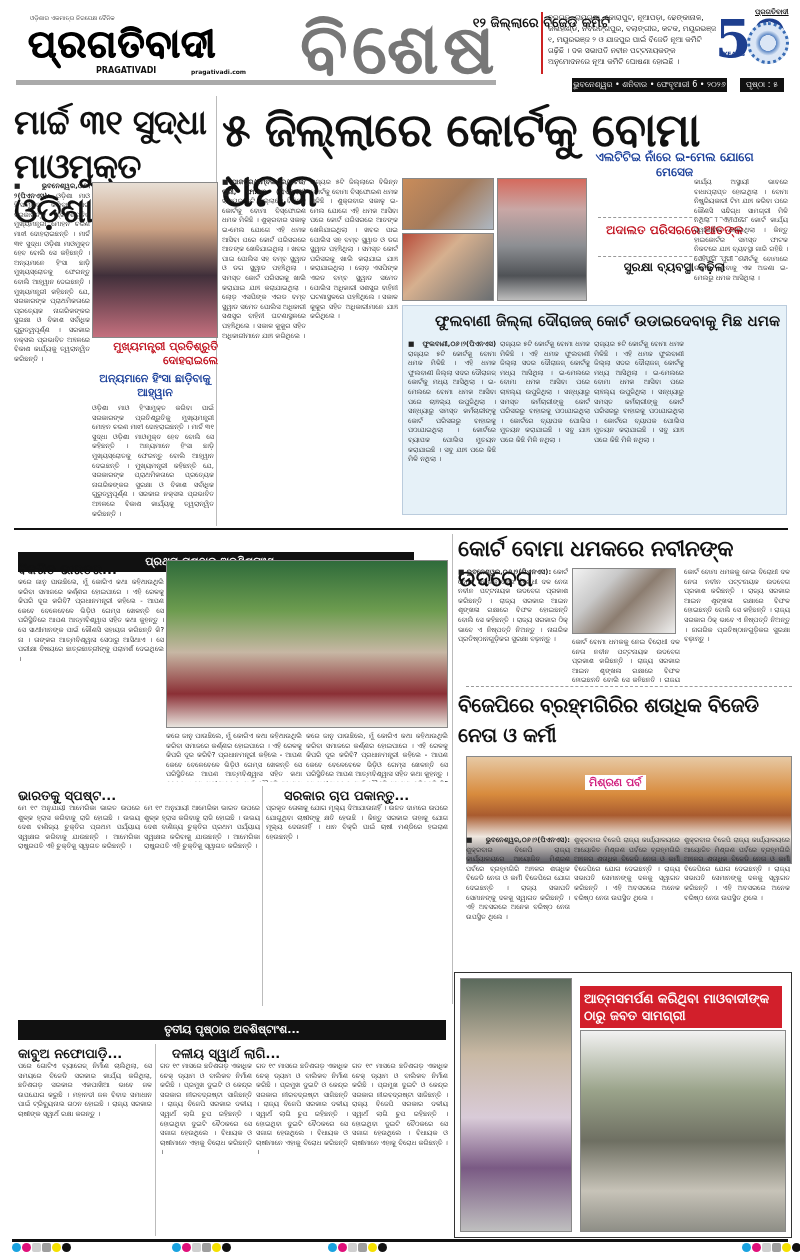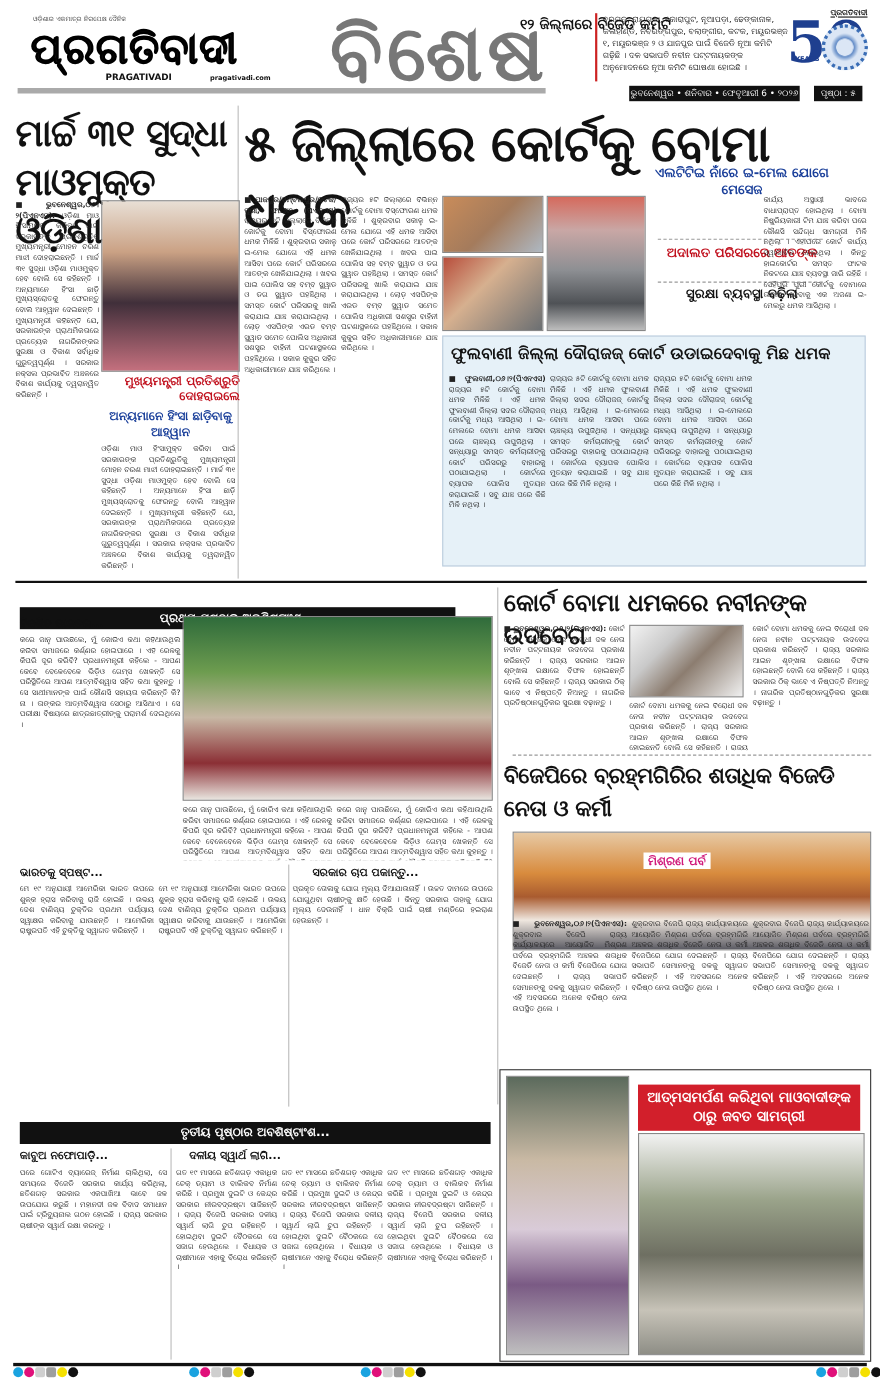--- a/index.html
+++ b/index.html
@@ -26,25 +26,25 @@
   .vsep{background:#bbb;width:1px}
   .lead-main-title{left:222px;top:100px;width:570px;font-size:46px;line-height:60px;font-weight:bold;letter-spacing:-1px}
   .txt{font-size:6.8px;line-height:9.6px;color:#222;text-align:justify;overflow:hidden}
   .photo{background:linear-gradient(135deg,#b8786a,#d9a68f 40%,#6c6b73);border:1px solid #888}
   .cm-caption{left:92px;top:340px;width:126px;text-align:right;font-size:11px;line-height:14px;font-weight:bold;color:#c1121f}
   .cm-caption2{left:92px;top:372px;width:126px;text-align:center;font-size:11px;line-height:14px;font-weight:bold;color:#1a3f9a}
   .ltti{left:592px;top:150px;width:165px;text-align:center;font-size:12px;line-height:15px;font-weight:bold;color:#1a3f9a}
   .ltti2{left:592px;top:223px;width:165px;text-align:center;font-size:12px;line-height:15px;font-weight:bold;color:#c1121f}
   .ltti3{left:592px;top:260px;width:165px;text-align:center;font-size:12px;line-height:15px;font-weight:bold;color:#111}
   .bluebox{left:402px;top:305px;width:385px;height:210px;background:#e6f1f8;border:1px solid #bcd}
-  .bluebox-title{left:410px;top:310px;width:370px;text-align:left;font-size:15px;font-weight:bold;line-height:22px}
+  .bluebox-title{left:410px;top:310px;width:370px;text-align:right;font-size:15px;font-weight:bold;line-height:22px}
   .black-bar{background:#111;color:#fff;text-align:center;font-weight:bold;font-size:11px;line-height:20px}
-  .subhead{font-weight:bold;font-size:10px}
+  .subhead{font-weight:bold;font-size:13px}
   .h2{font-weight:bold;font-size:22px;line-height:30px;letter-spacing:-.5px}
-  .red-box{background:#d21f2b;color:#fff;text-align:center;font-weight:bold;font-size:13px;line-height:17px;padding:4px}
+  .red-box{background:#d21f2b;color:#fff;font-weight:bold;font-size:13px;line-height:17px;padding:4px}
   .cmyk{position:absolute;top:1243px;display:flex;gap:1px}
   .cmyk span{display:inline-block;width:9px;height:9px;border-radius:50%}
   .dash{border-top:1px dashed #999;height:0}
 </style>
 </head>
 <body>
 
 <div class="abs masthead-logo">
   <span class="logo-tag">ଓଡ଼ିଶାର ଏକମାତ୍ର ନିରପେକ୍ଷ ଦୈନିକ</span>
   <span class="logo-main">ପ୍ରଗତିବାଦୀ</span>

